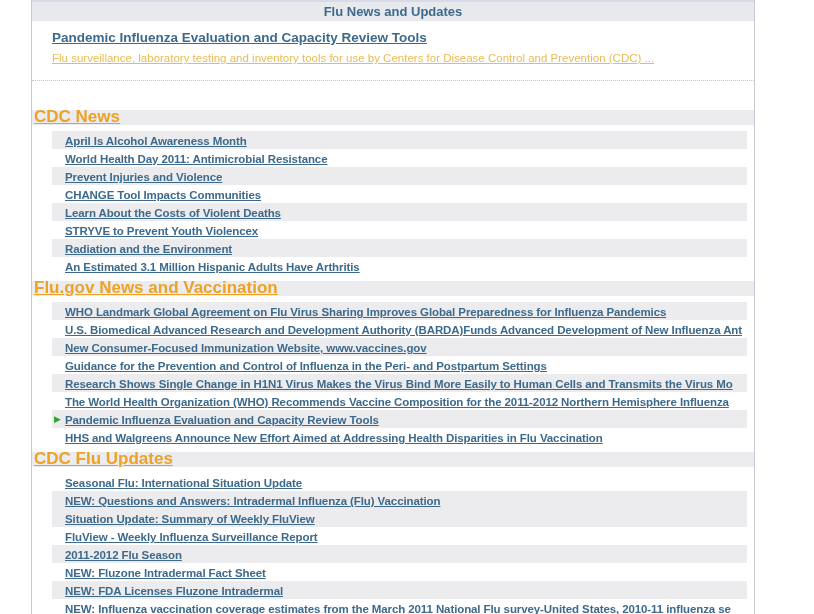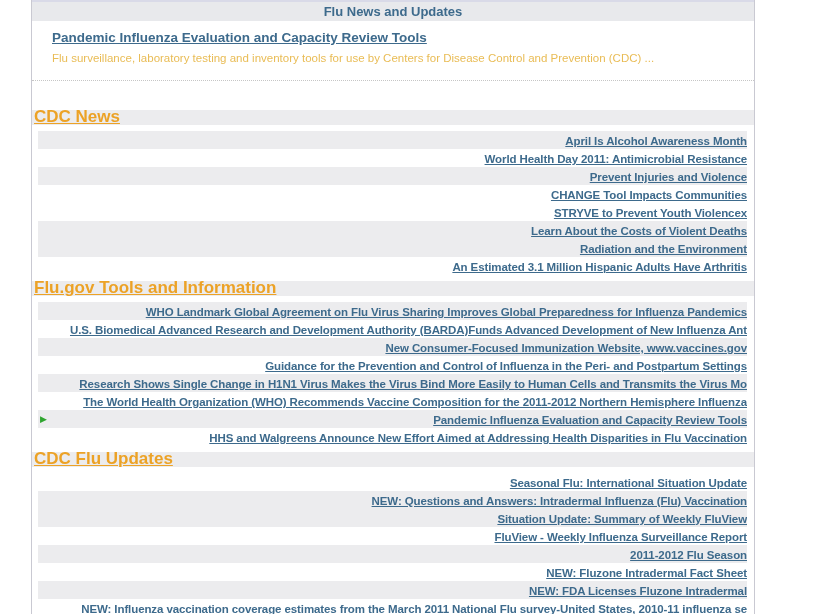--- a/index.html
+++ b/index.html
@@ -44,39 +44,40 @@
     color: var(--date, #9c9c9c);
     line-height: 12px;
   }
   .featured-desc {
     margin-top: 6px;
     font-size: 11.5px;
     color: var(--desc, #e9bc55);
     line-height: 12px;
     white-space: nowrap;
     overflow: hidden;
+    text-decoration: underline;
   }
   .divider { border-top: 1px dotted #c6c6c6; }
   .spacer-top { height: 23px; }
   .band {
     height: 15px;
     line-height: 14px;
     padding-left: 2px;
     background: var(--row_gray, #ececee);
     margin-top: 6px;
   }
   .band:first-of-type { margin-top: 0; }
   .band a {
     font-size: 17px;
     font-weight: bold;
     color: var(--heading, #eca226);
     text-decoration: underline;
     cursor: pointer;
   }
-  .rows { margin: 6px 7px 0 6px; text-align: right; }
+  .rows { margin: 6px 7px 0 20px; }
   .row {
     height: 18px;
     line-height: 18px;
     padding-left: 13px;
     position: relative;
     white-space: nowrap;
     overflow: hidden;
   }
   .row.odd { background: var(--row_gray, #ececee); }
   .row-link {
@@ -111,28 +112,28 @@
   <div class="spacer-top"></div>
 
   <div class="band">
     <a>CDC News</a>
   </div>
   <div class="rows">
       <div class="row odd"><a class="row-link">April Is Alcohol Awareness Month</a></div>
       <div class="row"><a class="row-link">World Health Day 2011: Antimicrobial Resistance</a></div>
       <div class="row odd"><a class="row-link">Prevent Injuries and Violence</a></div>
       <div class="row"><a class="row-link">CHANGE Tool Impacts Communities</a></div>
+      <div class="row odd"><a class="row-link">Learn About the Costs of Violent Deaths</a></div>
       <div class="row"><a class="row-link">STRYVE to Prevent Youth Violencex</a></div>
-      <div class="row odd"><a class="row-link">Learn About the Costs of Violent Deaths</a></div>
       <div class="row odd"><a class="row-link">Radiation and the Environment</a></div>
       <div class="row"><a class="row-link">An Estimated 3.1 Million Hispanic Adults Have Arthritis</a></div>
     </div>
 
   <div class="band">
-    <a>Flu.gov Tools and Information</a>
+    <a>Flu.gov News and Vaccination</a>
   </div>
   <div class="rows">
       <div class="row odd"><a class="row-link">WHO Landmark Global Agreement on Flu Virus Sharing Improves Global Preparedness for Influenza Pandemics</a></div>
       <div class="row"><a class="row-link">U.S. Biomedical Advanced Research and Development Authority (BARDA)Funds Advanced Development of New Influenza Ant</a></div>
       <div class="row odd"><a class="row-link">New Consumer-Focused Immunization Website, www.vaccines.gov</a></div>
       <div class="row"><a class="row-link">Guidance for the Prevention and Control of Influenza in the Peri- and Postpartum Settings</a></div>
       <div class="row odd"><a class="row-link">Research Shows Single Change in H1N1 Virus Makes the Virus Bind More Easily to Human Cells and Transmits the Virus Mo</a></div>
       <div class="row"><a class="row-link">The World Health Organization (WHO) Recommends Vaccine Composition for the 2011-2012 Northern Hemisphere Influenza</a></div>
       <div class="row odd"><span class="arrow">▶</span><a class="row-link">Pandemic Influenza Evaluation and Capacity Review Tools</a></div>
       <div class="row"><a class="row-link">HHS and Walgreens Announce New Effort Aimed at Addressing Health Disparities in Flu Vaccination</a></div>

